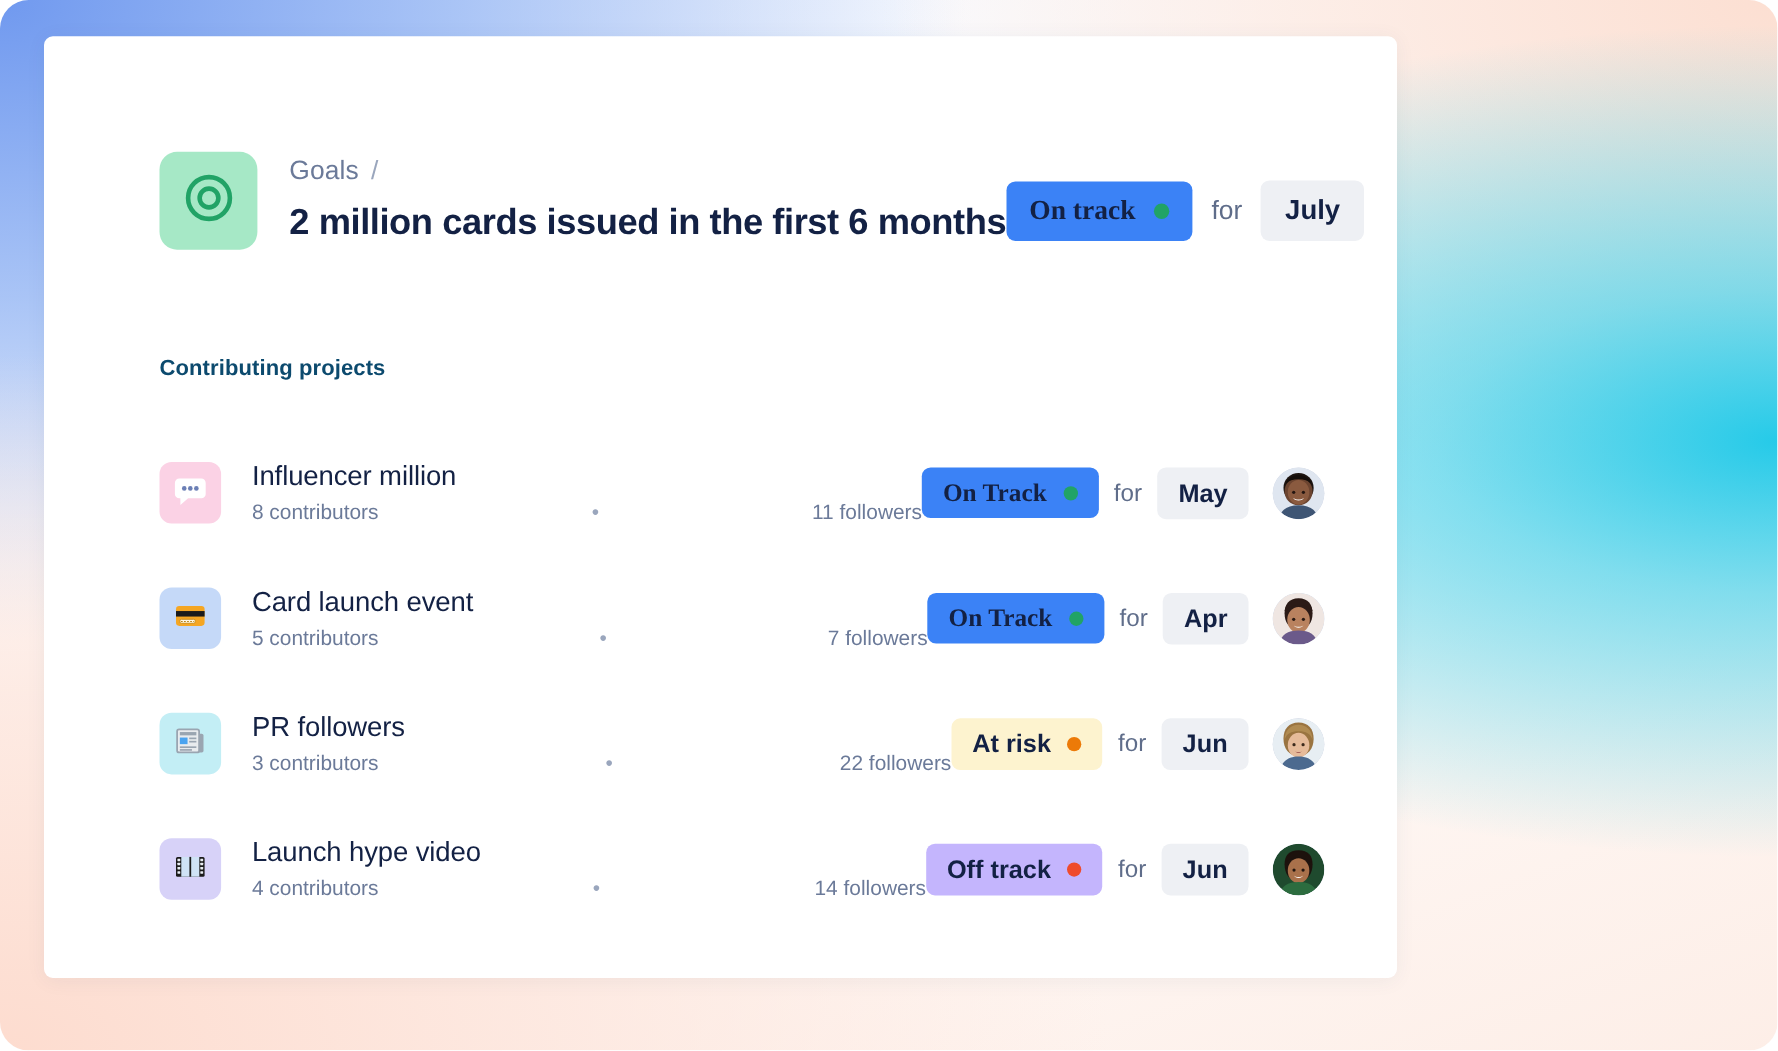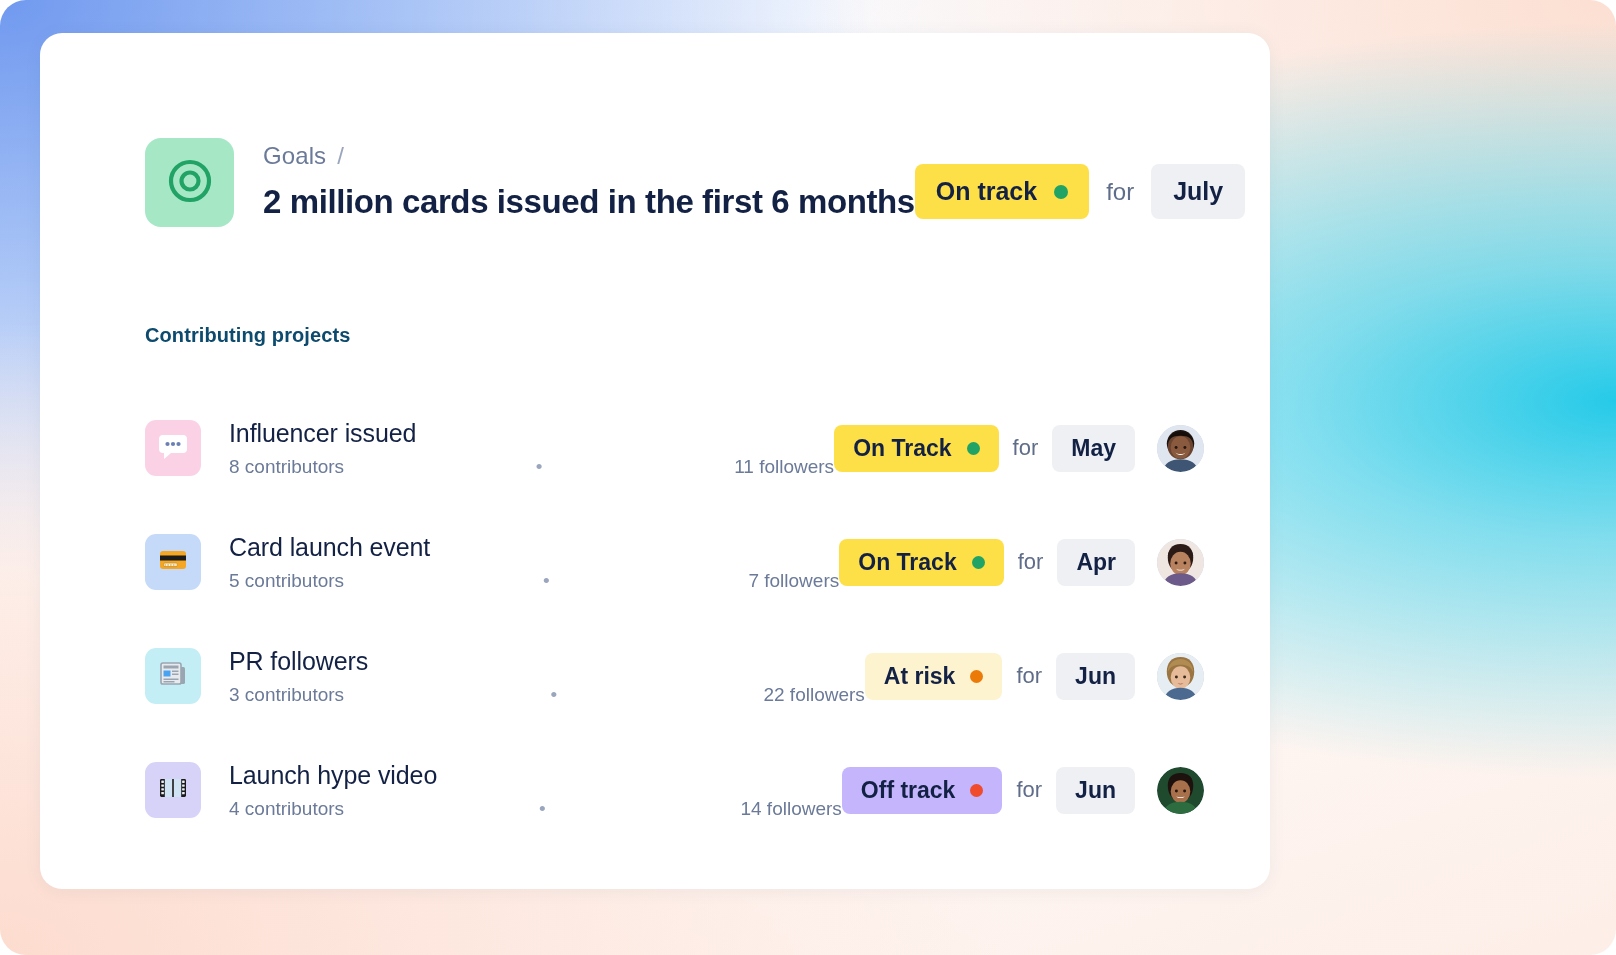--- a/index.html
+++ b/index.html
@@ -31,21 +31,21 @@
   }
 
   
   #card {
     position: absolute;
     left: 40px;
     top: 33px;
     width: 1230px;
     height: 856px;
     background: #ffffff;
-    border-radius: 22px;
+    border-radius: 8px;
     box-shadow: 0 2px 18px rgba(40,60,110,0.06);
     overflow: hidden;
   }
 
   
   .goal-header {
     position: absolute;
     left: 105px;
     top: 105px;
     right: 66px;
@@ -102,21 +102,21 @@
     align-items: center;
     border-radius: 8px;
     font-weight: bold;
     color: #132144;
     white-space: nowrap;
   }
   .pill .dot {
     border-radius: 50%;
     flex: 0 0 auto;
   }
-  .pill-ontrack { background: #fde047; }
+  .pill-ontrack { background: #3b82f6; font-family: Liberation Serif, serif; }
   .pill-ontrack .dot { background: #21a366; }
   .pill-atrisk { background: #fdf3cf; }
   .pill-atrisk .dot { background: #ec7a08; }
   .pill-offtrack { background: #c4b5fd; }
   .pill-offtrack .dot { background: #ef4b2c; }
 
   .header-status .pill {
     font-size: 25px;
     padding: 13px 21px;
     gap: 17px;
@@ -280,21 +280,21 @@
         <span>
           <svg width="34" height="34" viewBox="0 0 34 34" aria-hidden="true">
             <path d="M7 6h20a4 4 0 0 1 4 4v10a4 4 0 0 1-4 4H15l-7 6v-6H7a4 4 0 0 1-4-4V10a4 4 0 0 1 4-4z" fill="#ffffff"></path>
             <circle cx="11.5" cy="15" r="2.1" fill="#6b7fb5"></circle>
             <circle cx="17" cy="15" r="2.1" fill="#6b7fb5"></circle>
             <circle cx="22.5" cy="15" r="2.1" fill="#6b7fb5"></circle>
           </svg>
         </span>
       </div>
       <div class="proj-text">
-        <div class="proj-name">Influencer issued</div>
+        <div class="proj-name">Influencer million</div>
         <div class="proj-meta">
           <span>8 contributors</span>
           <span class="meta-sep">•</span>
           <span>11 followers</span>
         </div>
       </div>
       <div class="row-right">
         <div class="pill pill-ontrack">
           <span>On Track</span>
           <span class="dot"></span>

